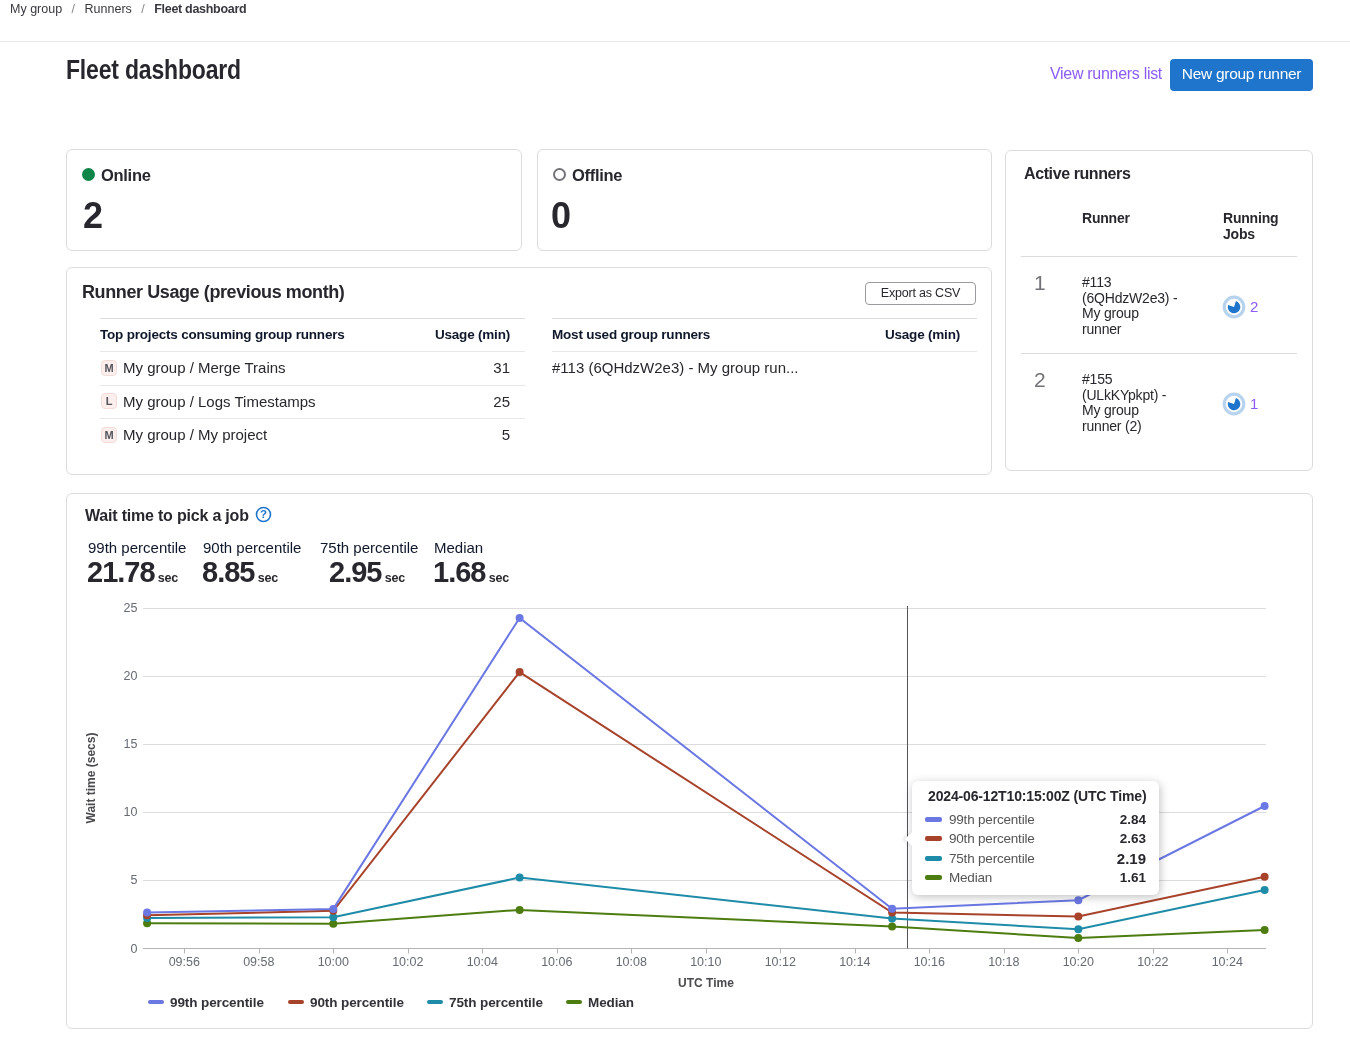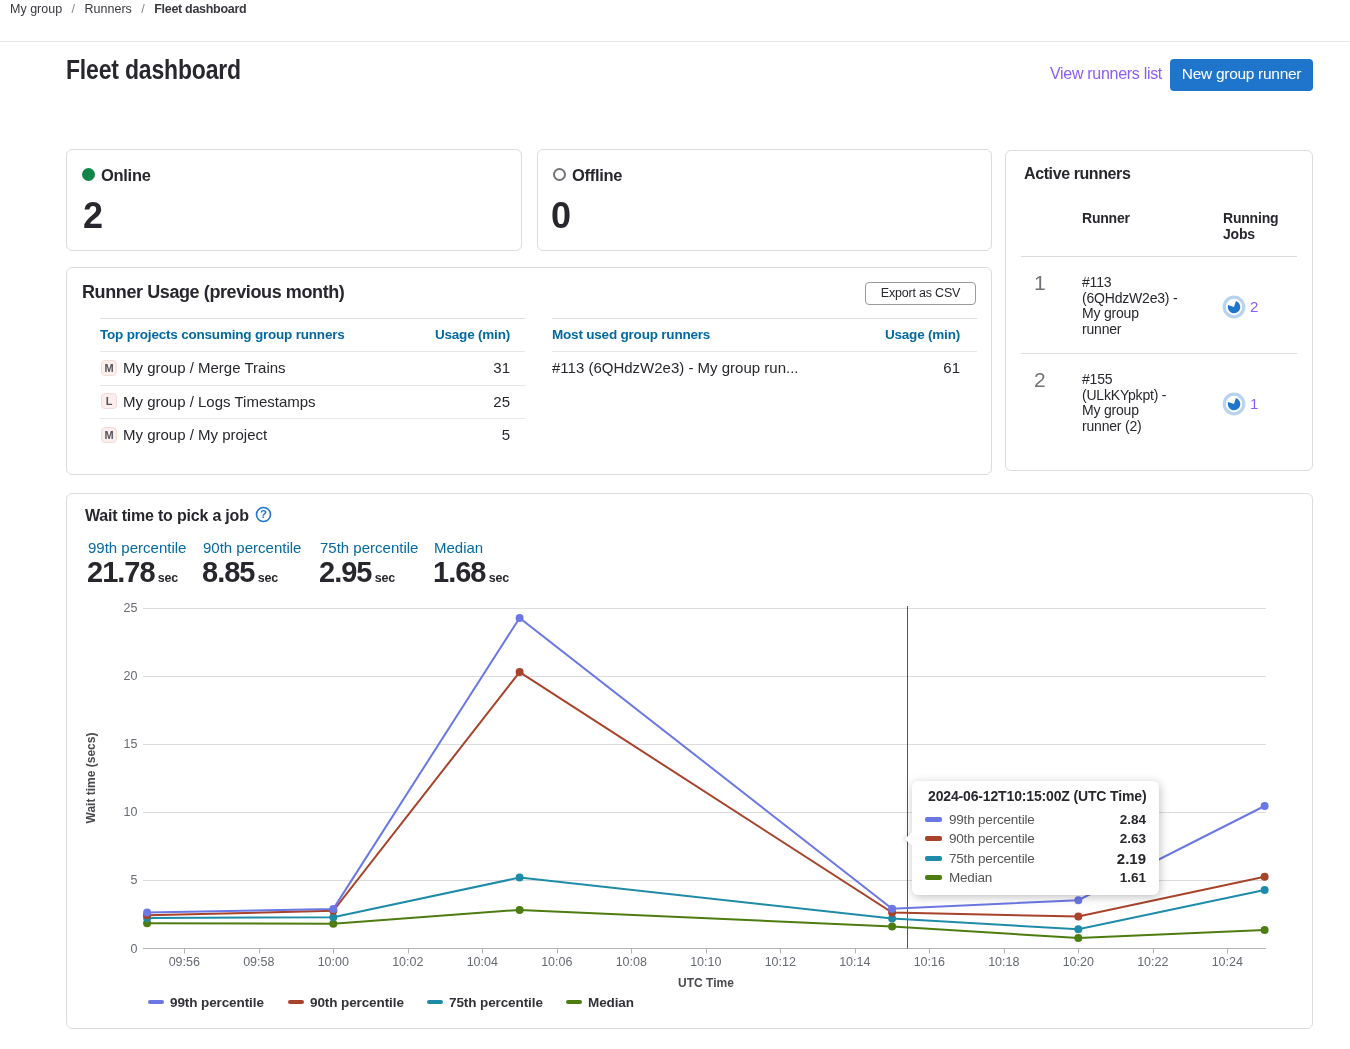--- a/index.html
+++ b/index.html
@@ -2,21 +2,21 @@
 <html><head>
 <meta charset="utf-8">
 <style>
   * { margin:0; padding:0; box-sizing:border-box; }
   html,body { background:#fff; }
   body { font-family:"Liberation Sans", sans-serif; }
   #page { position:relative; width:1350px; height:1049px; background:#fff; overflow:hidden; }
   .abs { position:absolute; }
   .card { position:absolute; background:#fff; border:1px solid #dcdcde; border-radius:6px; }
   .dark { color:#28272d; }
-  .gray { color:#0369a1; }
+  .gray { color:#0f172a; }
   .blue { color:#8b5cf6; }
 </style>
 </head>
 <body>
 <div id="page">
 
   <div class="abs" style="left:10px; top:2px; font-size:12.5px; color:#3a383f;">
     <span>My group</span>
     <span style="color:#89888d; margin:0 6px;">/</span>
     <span>Runners</span>
@@ -61,21 +61,20 @@
 
   <div class="abs" style="left:101px; top:427px; width:16px; height:16px; border-radius:4px; background:#fbeeec; border:1px solid #f3dcd8; color:#55555c; font-size:11px; font-weight:700; text-align:center; line-height:15px;">M</div>
   <div class="abs dark" style="left:123px; top:426px; font-size:15px;">My group / My project</div>
   <div class="abs dark" style="left:100px; top:426px; width:410px; font-size:15px; text-align:right;">5</div>
 
   <div class="abs" style="left:552px; top:318px; width:425px; border-top:1px solid #dcdcde;"></div>
   <div class="abs gray" style="left:552px; top:326.5px; font-size:13.5px; font-weight:700; letter-spacing:-0.2px;">Most used group runners</div>
   <div class="abs gray" style="left:552px; top:326.5px; width:408px; font-size:13.5px; font-weight:700; text-align:right; letter-spacing:-0.2px;">Usage (min)</div>
   <div class="abs" style="left:552px; top:351px; width:425px; border-top:1px solid #e7e7ea;"></div>
   <div class="abs dark" style="left:552px; top:359px; font-size:15px;">#113 (6QHdzW2e3) - My group run...</div>
-  <div class="abs dark" style="left:552px; top:359px; width:408px; font-size:15px; text-align:right;">61</div>
 
   <div class="card" style="left:1005px; top:150px; width:308px; height:321px;"></div>
   <div class="abs dark" style="left:1024px; top:165px; font-size:16px; font-weight:700; letter-spacing:-0.4px;">Active runners</div>
   <div class="abs dark" style="left:1082px; top:210px; font-size:14px; font-weight:700; letter-spacing:-0.2px;">Runner</div>
   <div class="abs dark" style="left:1223px; top:210px; width:60px; font-size:14px; font-weight:700; line-height:16px; letter-spacing:-0.2px;">Running Jobs</div>
   <div class="abs" style="left:1021px; top:256px; width:276px; border-top:1px solid #dcdcde;"></div>
 
   <div class="abs" style="left:1034px; top:271px; font-size:21px; color:#737278;">1</div>
   <div class="abs dark" style="left:1082px; top:275px; font-size:14px; line-height:15.5px; letter-spacing:-0.2px;">#113<br>(6QHdzW2e3) -<br>My group<br>runner</div>
   <svg class="abs" style="left:1222px; top:295px;" width="24" height="24" viewBox="0 0 24 24">
@@ -98,21 +97,21 @@
   <svg class="abs" style="left:254.5px; top:505.5px;" width="17" height="17" viewBox="0 0 17 17">
     <circle cx="8.5" cy="8.5" r="7" fill="none" stroke="#1f75cb" stroke-width="1.6"></circle>
     <text x="8.5" y="12.4" font-size="11.5" font-weight="700" fill="#1f75cb" text-anchor="middle" font-family="Liberation Sans">?</text>
   </svg>
 
   <div class="abs gray" style="left:88px; top:538.5px; font-size:15px;">99th percentile</div>
   <div class="abs dark" style="left:87px; top:556px; font-size:29px; font-weight:700; letter-spacing:-1px;">21.78<span style="font-size:12.5px; letter-spacing:-0.2px;"> sec</span></div>
   <div class="abs gray" style="left:203px; top:538.5px; font-size:15px;">90th percentile</div>
   <div class="abs dark" style="left:202px; top:556px; font-size:29px; font-weight:700; letter-spacing:-1px;">8.85<span style="font-size:12.5px; letter-spacing:-0.2px;"> sec</span></div>
   <div class="abs gray" style="left:320px; top:538.5px; font-size:15px;">75th percentile</div>
-  <div class="abs dark" style="left:319px; top:556px; font-size:29px; font-weight:700; letter-spacing:-1px;">2.95<span style="font-size:12.5px; letter-spacing:-0.2px;"> sec</span></div>
+  <div class="abs dark" style="left:329px; top:556px; font-size:29px; font-weight:700; letter-spacing:-1px;">2.95<span style="font-size:12.5px; letter-spacing:-0.2px;"> sec</span></div>
   <div class="abs gray" style="left:434px; top:538.5px; font-size:15px;">Median</div>
   <div class="abs dark" style="left:433px; top:556px; font-size:29px; font-weight:700; letter-spacing:-1px;">1.68<span style="font-size:12.5px; letter-spacing:-0.2px;"> sec</span></div>
 
   <svg class="abs" style="left:0; top:0;" width="1350" height="1049" viewBox="0 0 1350 1049" font-family="Liberation Sans">
 
     <g stroke="#dcdcde" stroke-width="1">
       <line x1="143" y1="608.5" x2="1266" y2="608.5"></line>
       <line x1="143" y1="676.5" x2="1266" y2="676.5"></line>
       <line x1="143" y1="744.5" x2="1266" y2="744.5"></line>
       <line x1="143" y1="812.5" x2="1266" y2="812.5"></line>

